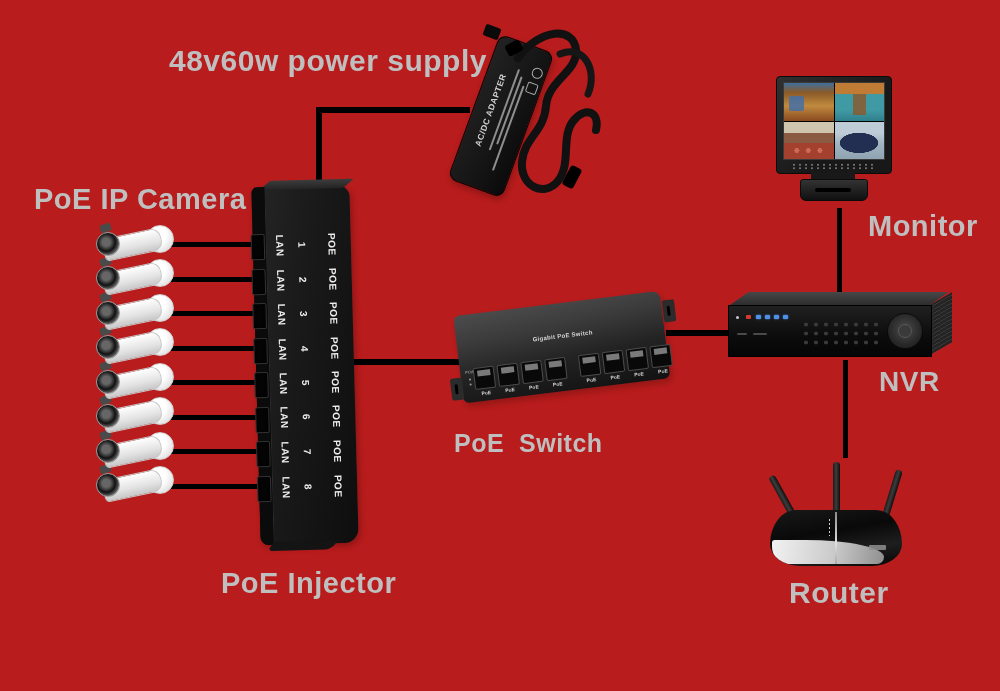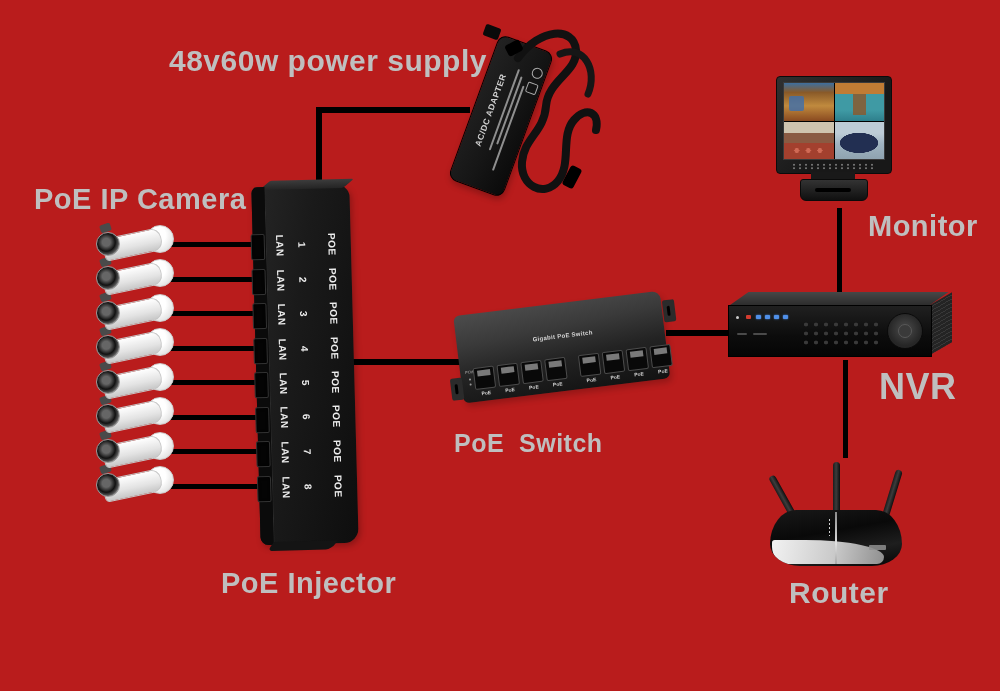--- a/index.html
+++ b/index.html
@@ -6,21 +6,21 @@
   .stage { position:relative; width:1000px; height:691px; background:#b91c1c; overflow:hidden;
            font-family:"Liberation Sans", sans-serif; }
 
   
   .lbl { position:absolute; color:#bfbfbf; font-weight:bold; white-space:pre; letter-spacing:0.5px; }
   .lbl-power   { left:169px; top:44px;  font-size:30px; }
   .lbl-camera  { left:34px;  top:183px; font-size:29px; }
   .lbl-injector{ left:221px; top:567px; font-size:29px; }
   .lbl-switch  { left:454px; top:429px; font-size:25px; }
   .lbl-monitor { left:868px; top:180px; font-size:29px;margin-top:30px; }
-  .lbl-nvr     { left:879px; top:366px; font-size:36px; }
+  .lbl-nvr     { left:879px; top:366px; font-size:28px; }
   .lbl-router  { left:789px; top:576px; font-size:30px; }
 
   
   .line { position:absolute; background:#000; }
 
   
   .camera { position:absolute; left:92px; width:88px; height:46px; }
   .cam-mount { position:absolute; right:6px; top:3px; width:26px; height:26px; border-radius:50%;
                background: radial-gradient(circle at 35% 35%, #ffffff 0 40%, #e8e8e8 70%, #cccccc);
                border:1px solid #cfcfcf; z-index:1; }

